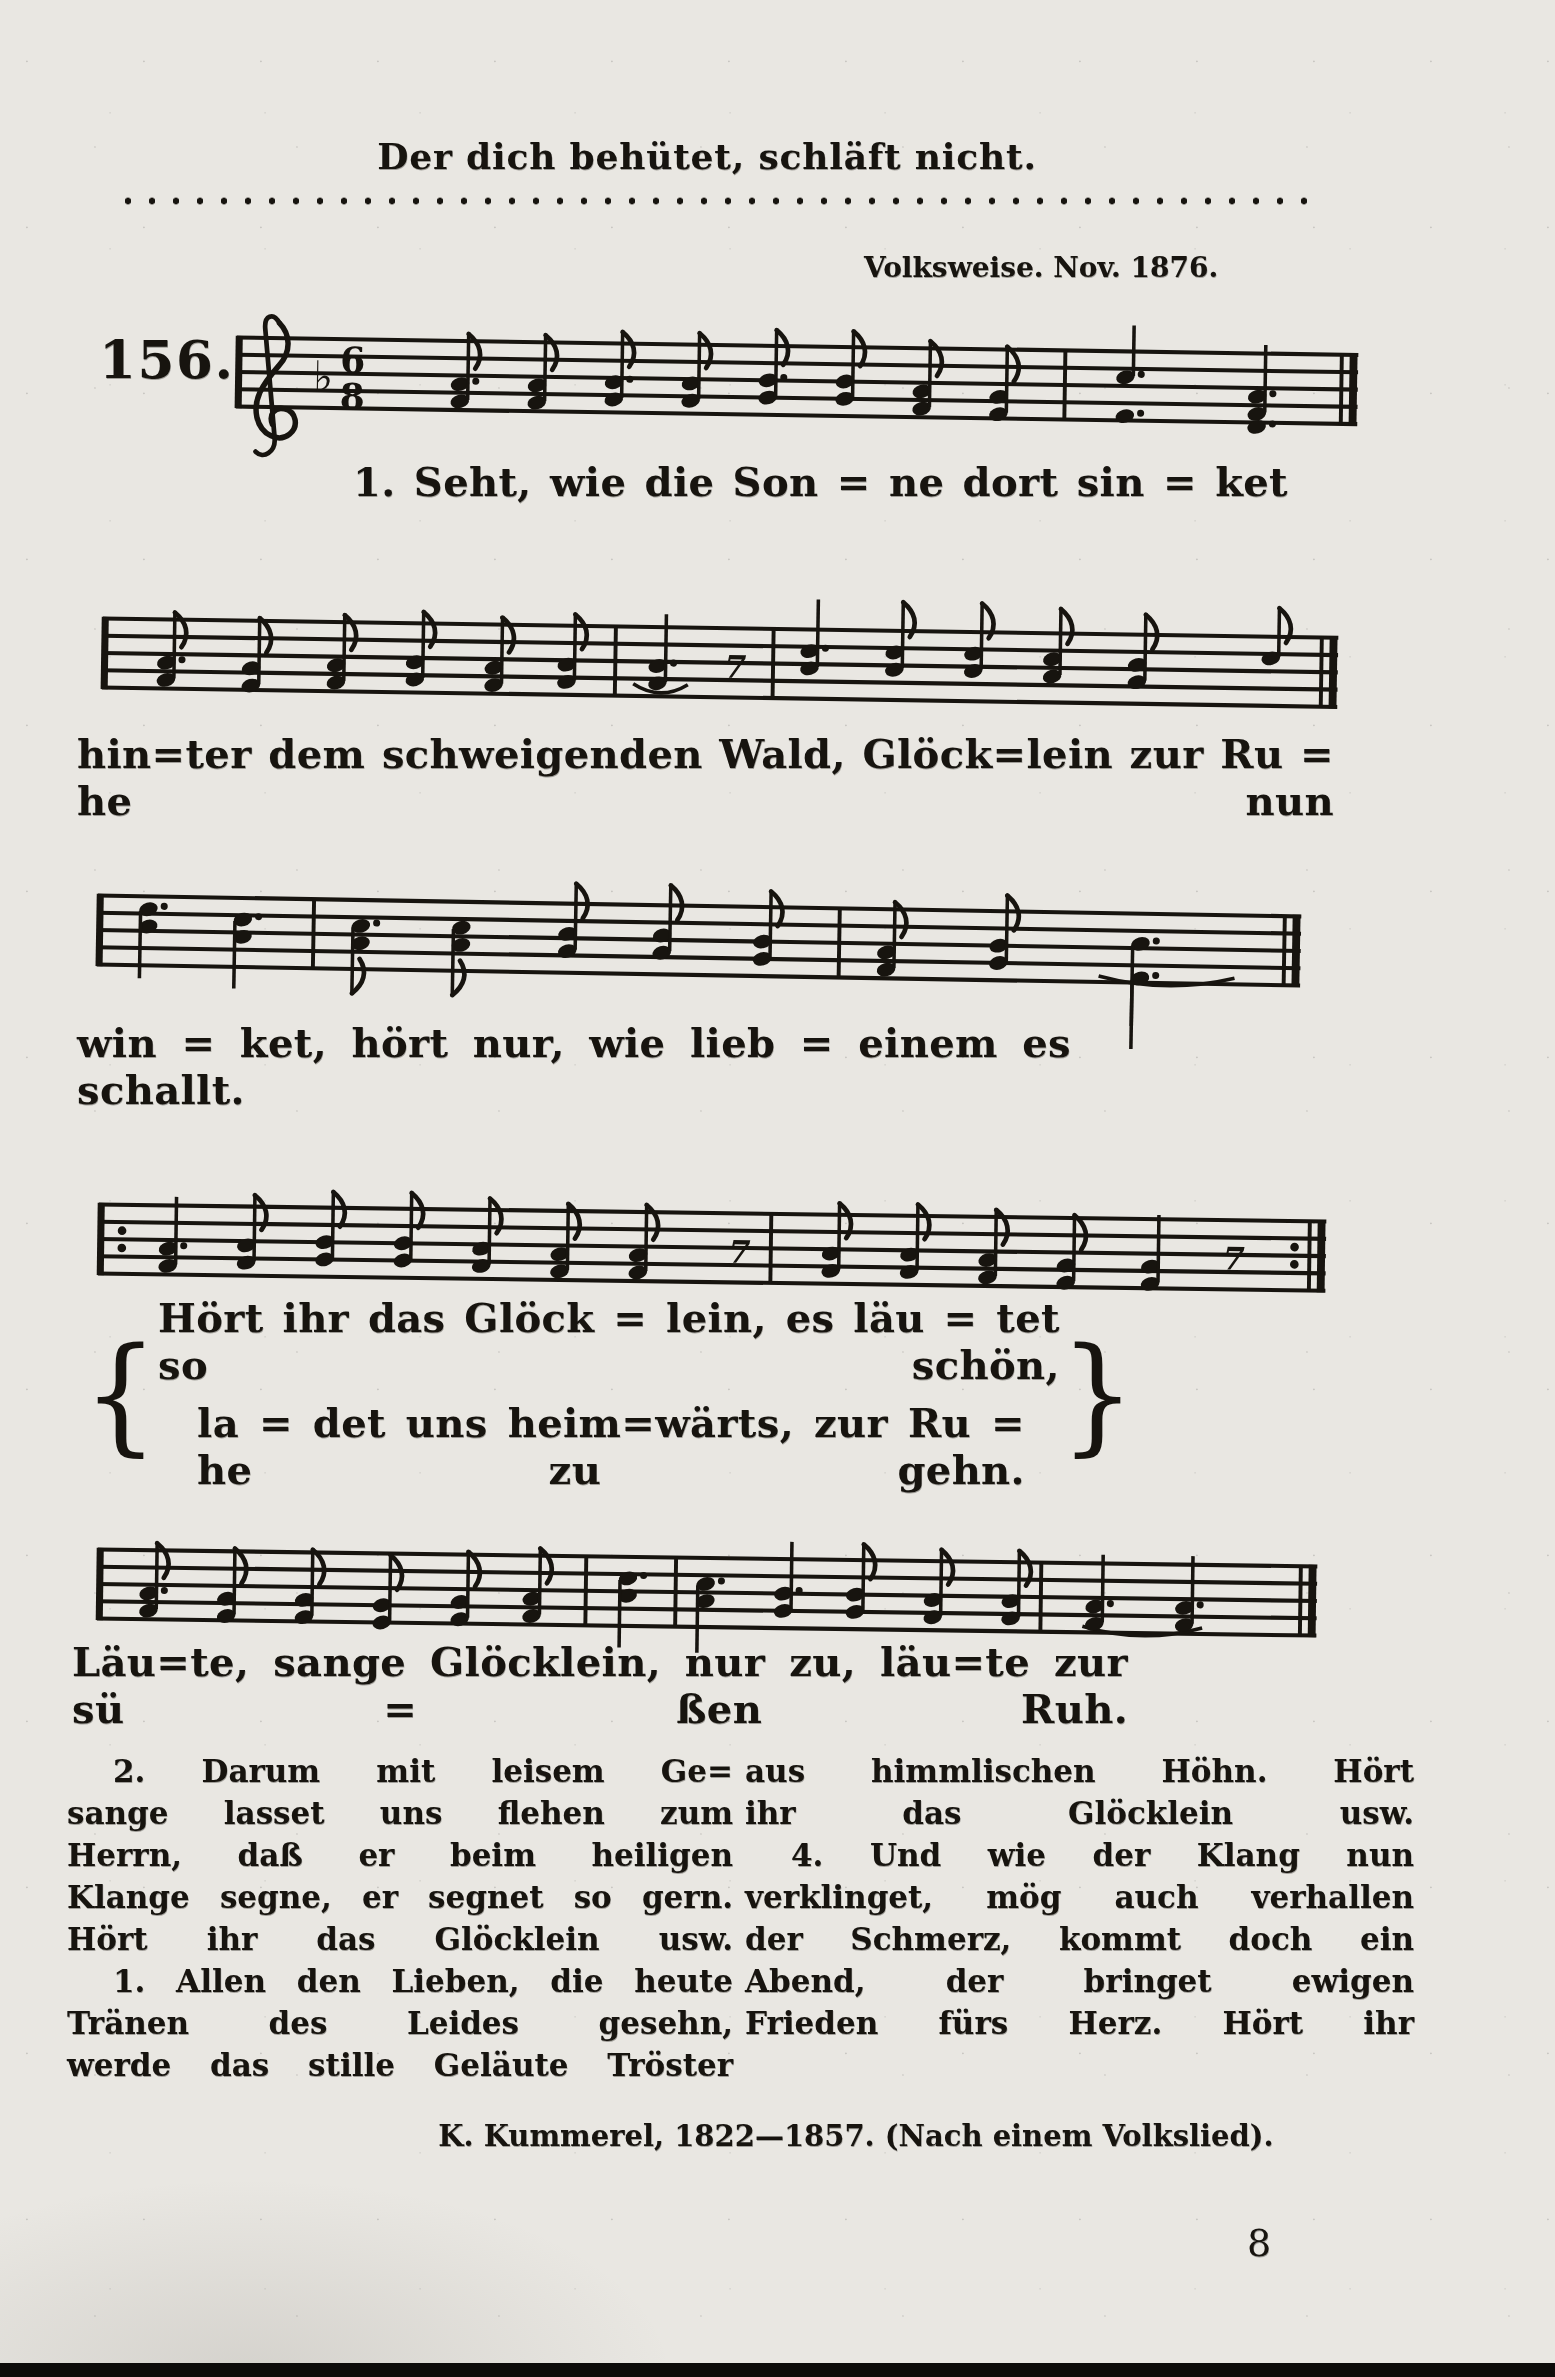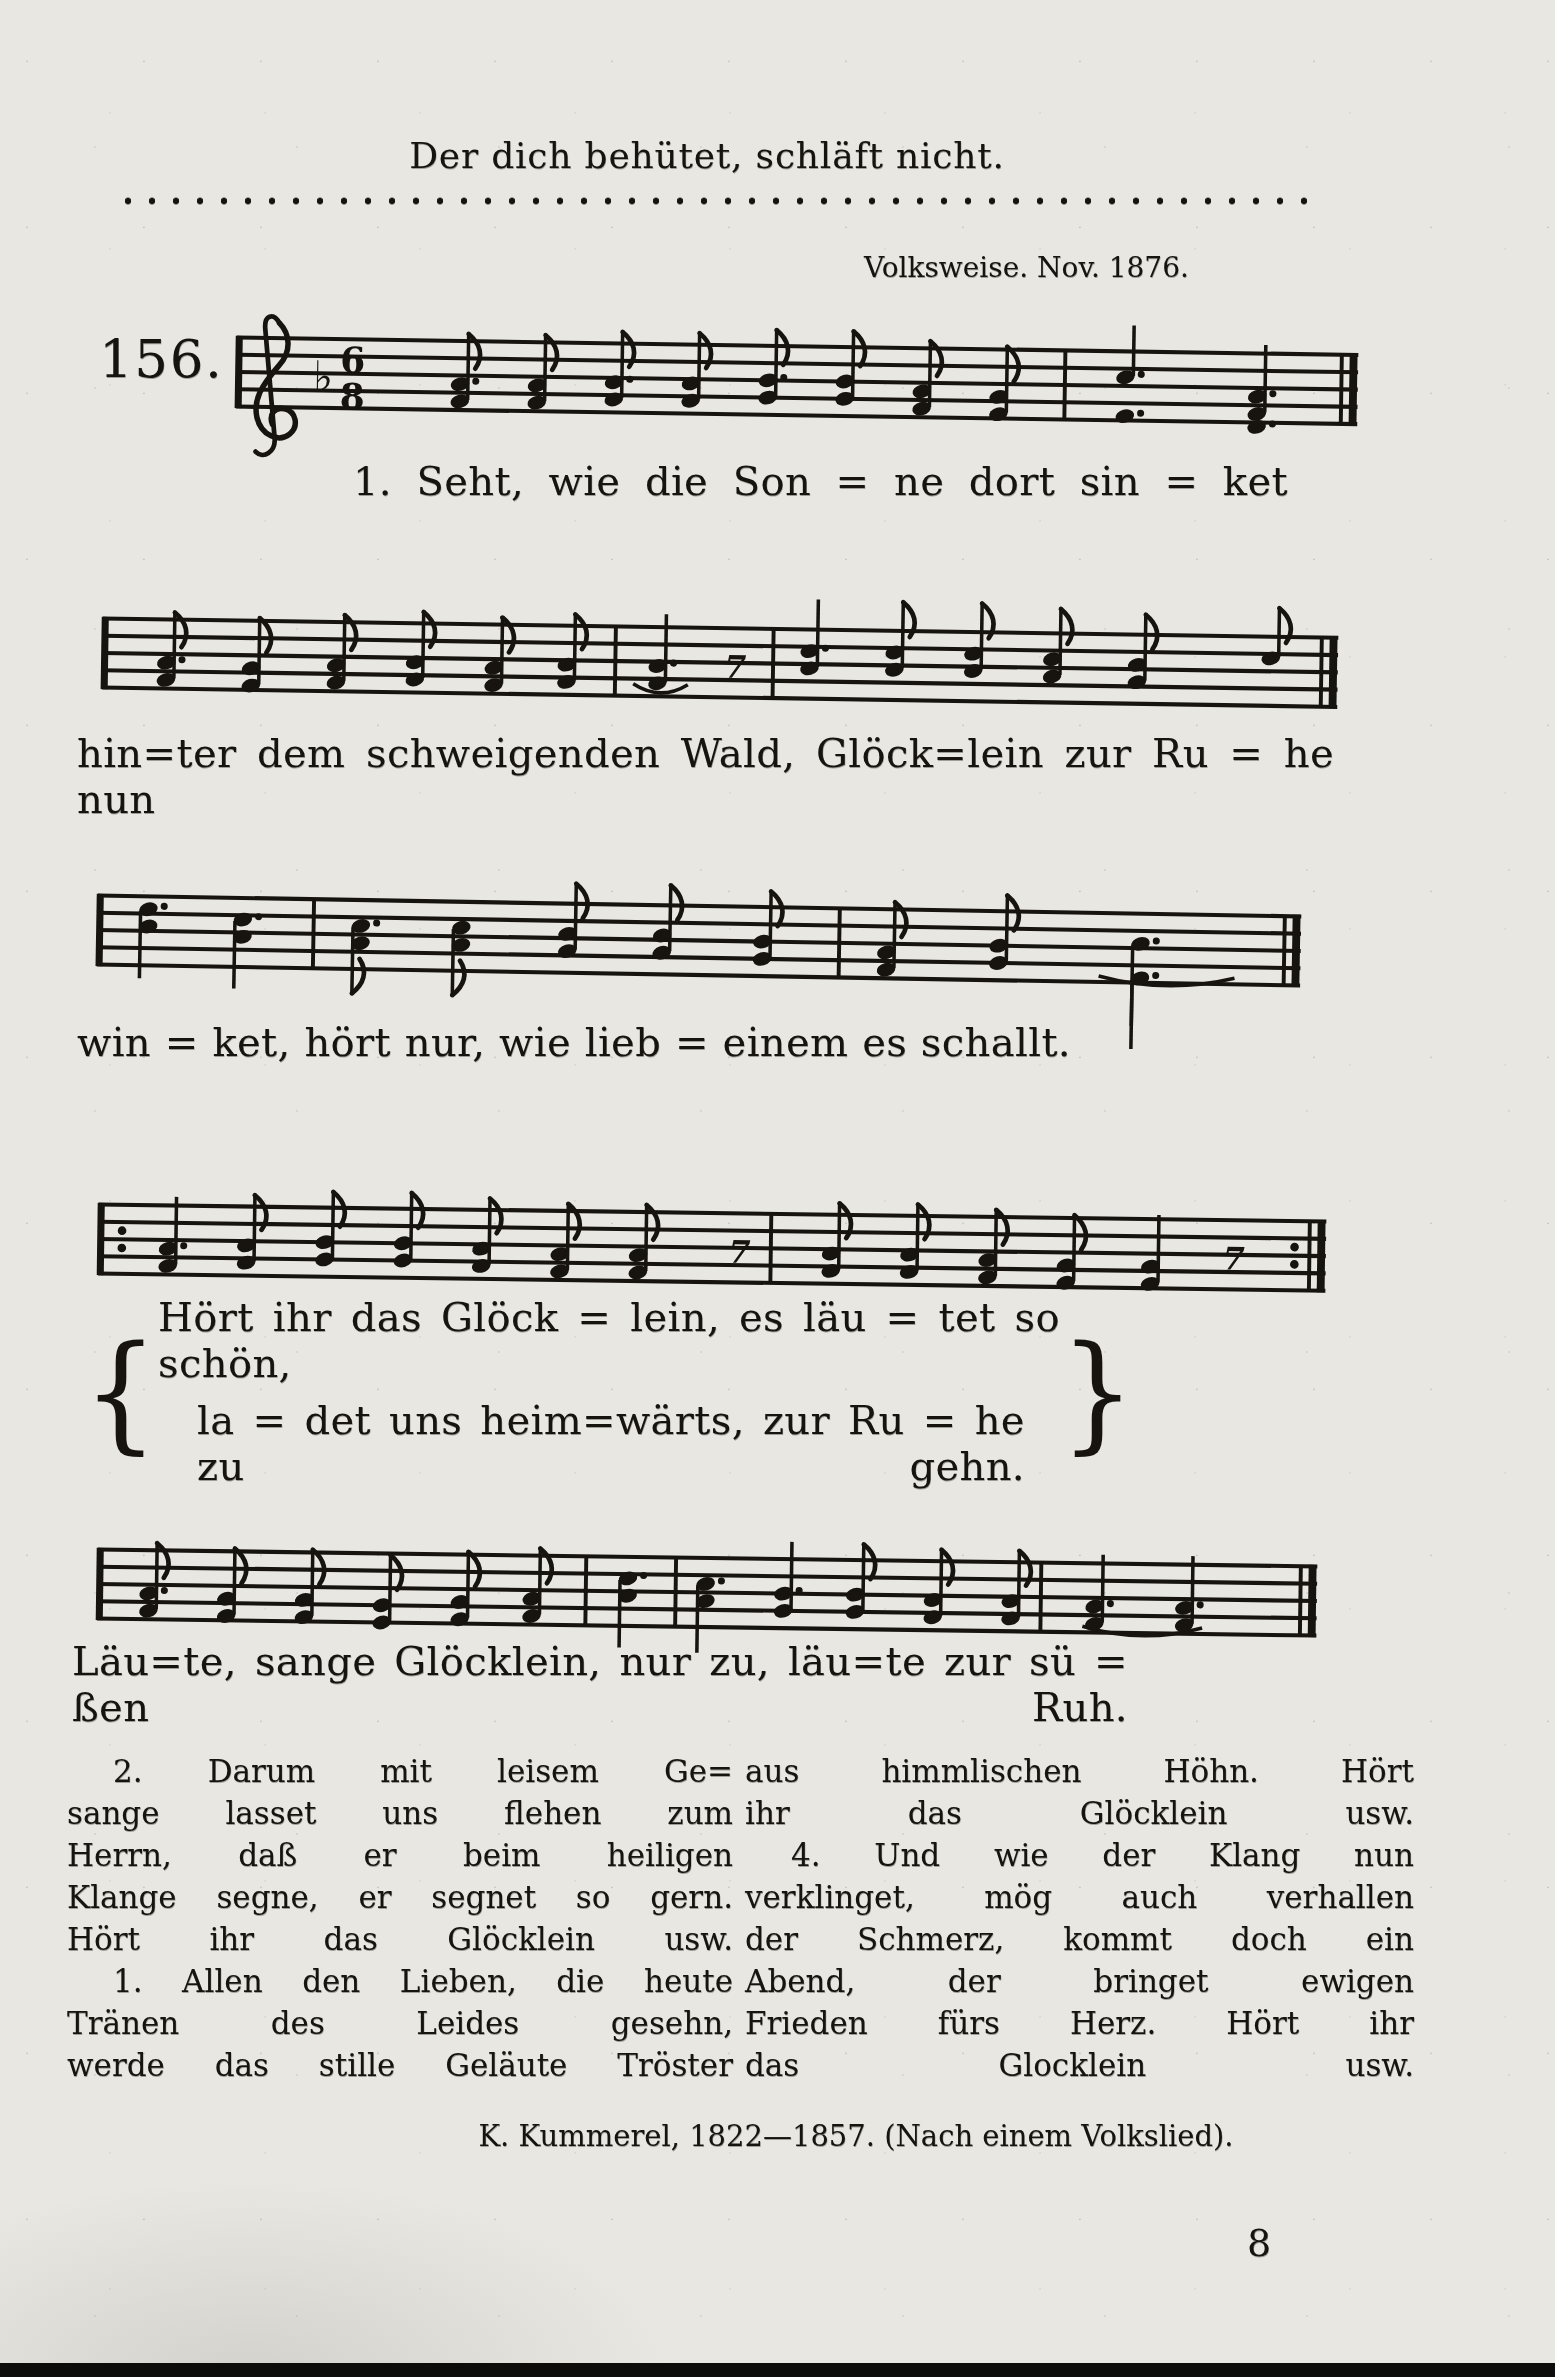--- a/index.html
+++ b/index.html
@@ -7,21 +7,21 @@
     background-color:#e9e7e2;
     background-image:
       radial-gradient(707px 330px at 16% 100%, rgba(105,100,92,0.16), transparent 60%),
       radial-gradient(1.3px 1.3px at 23% 37%, rgba(40,38,34,0.25), transparent 100%),
       radial-gradient(1px 1px at 71% 83%, rgba(40,38,34,0.20), transparent 100%),
       radial-gradient(1.5px 1.5px at 47% 61%, rgba(40,38,34,0.16), transparent 100%);
     background-repeat:no-repeat,repeat,repeat,repeat;
     background-size:auto,117px 166px,155px 136px,202px 241px;
     font-family:"DejaVu Serif","Liberation Serif",serif;color:#17140f;}
   .abs{position:absolute;}
-  .frak{font-weight:400;color:#17140f;text-shadow:0.5px 0.5px 0 rgba(23,20,15,0.35);}
+  .frak{font-weight:700;color:#17140f;text-shadow:0.5px 0.5px 0 rgba(23,20,15,0.35);}
   .title{font-size:36px;letter-spacing:0.8px;text-align:center;}
   .dotted{height:23.6px;
     background-image:radial-gradient(circle 5.1px at 50% 50%, #17140f 60%, transparent 66%);
     background-size:24px 23.6px;background-repeat:repeat-x;}
   .tune{font-size:28px;text-align:left;}
   .songnum{font-size:53px;letter-spacing:1.6px;}
   .lyric{font-size:40px;text-align:justify;text-align-last:justify;letter-spacing:0.4px;}
   .staff-svg{display:block;}
   .refrain{display:flex;align-items:center;}
   .brace{font-size:118px;font-weight:400;line-height:110px;transform:scaleY(1.08);color:#17140f;}
@@ -411,21 +411,20 @@
   <div class="vline">werde das stille Geläute Tröster</div>
 </div>
 <div class="abs frak vcol" style="left:745px;top:1750px;width:669px;">
   <div class="vline">aus himmlischen Höhn. Hört</div>
   <div class="vline">ihr das Glöcklein usw.</div>
   <div class="vline vindent">4. Und wie der Klang nun</div>
   <div class="vline">verklinget, mög auch verhallen</div>
   <div class="vline">der Schmerz, kommt doch ein</div>
   <div class="vline">Abend, der bringet ewigen</div>
   <div class="vline">Frieden fürs Herz. Hört ihr</div>
-  <div class="vline">das Glocklein usw.</div>
 </div>
 
 <div class="abs frak composer" style="left:306px;top:2119px;width:1100px;">K. Kummerel, 1822—1857. (Nach einem Volkslied).</div>
 
 <div class="abs frak pagenum" style="left:1247px;top:2221px;">8</div>
 
 <div class="abs bottombar"></div>
 
 
 </body></html>

